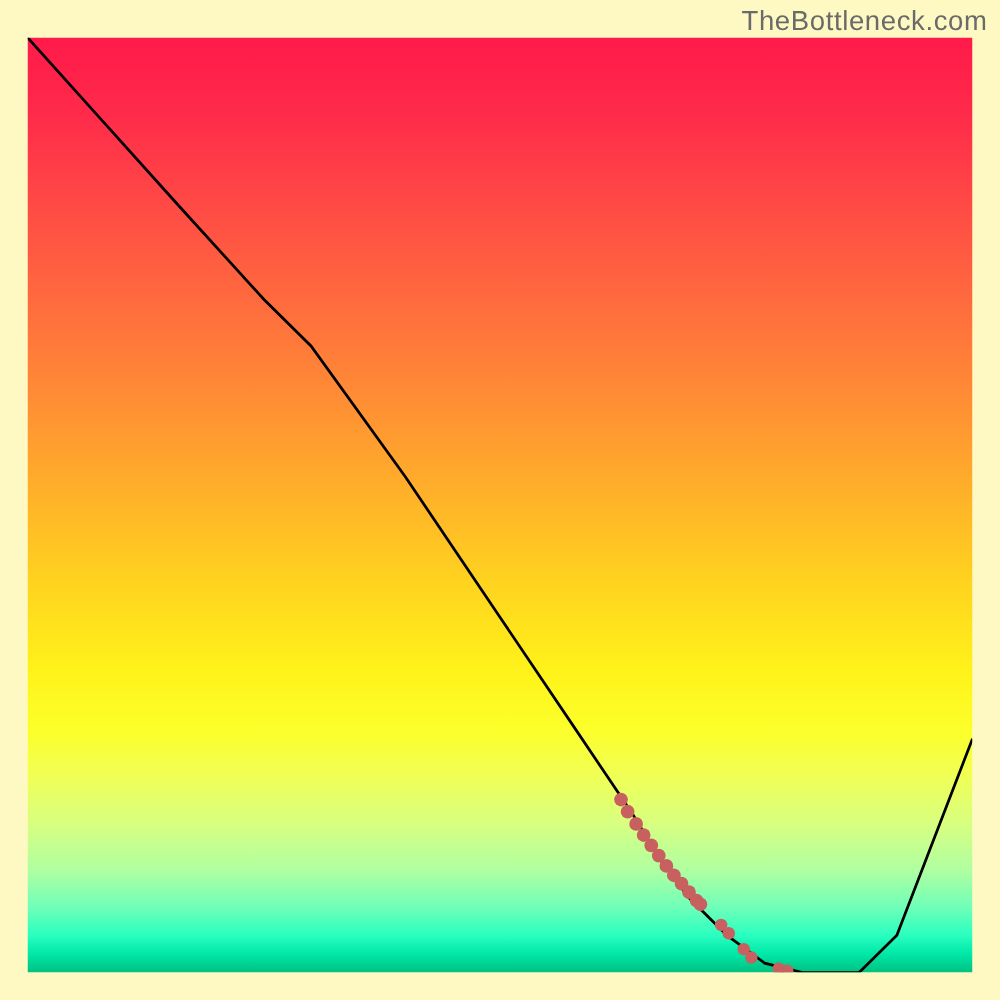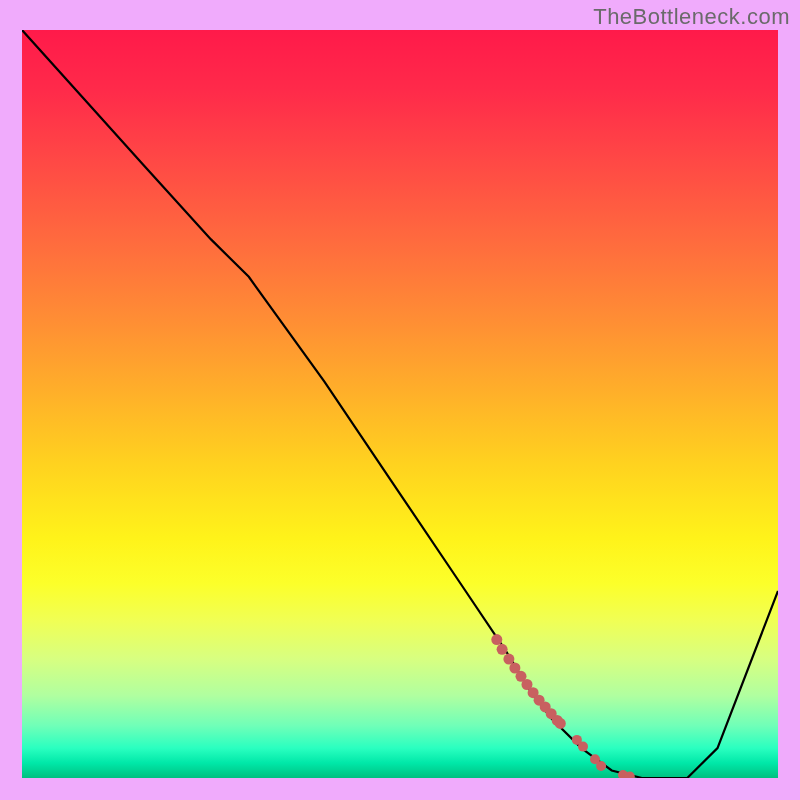--- a/index.html
+++ b/index.html
@@ -1,18 +1,18 @@
 <!DOCTYPE html>
 <html><head>
 <meta charset="utf-8">
 <style>
   * { margin: 0; padding: 0; box-sizing: border-box; }
   body { width: 800px; height: 800px; background: #000; position: relative; font-family: Arial, sans-serif; }
   .watermark { position: absolute; top: 4px; right: 10px; color: #6a6a6a; font-size: 22px; letter-spacing: 0.5px; z-index: 10; }
-  .frame { position: absolute; left: 0; top: 0; width: 800px; height: 800px; background: #f0abfc; }
+  .frame { position: absolute; left: 0; top: 0; width: 800px; height: 800px; background: #fef9c3; }
   .plot-area { position: absolute; left: 22px; top: 30px; width: 756px; height: 748px; overflow: hidden; }
   .gradient { position: absolute; left: 0; top: 0; width: 100%; height: 100%;
     background: linear-gradient(to bottom,
       #ff1a4a 0%,
       #ff2a4a 8%,
       #ff4a45 18%,
       #ff6a3e 28%,
       #ff8b35 38%,
       #ffae2a 48%,
       #ffd21f 58%,

